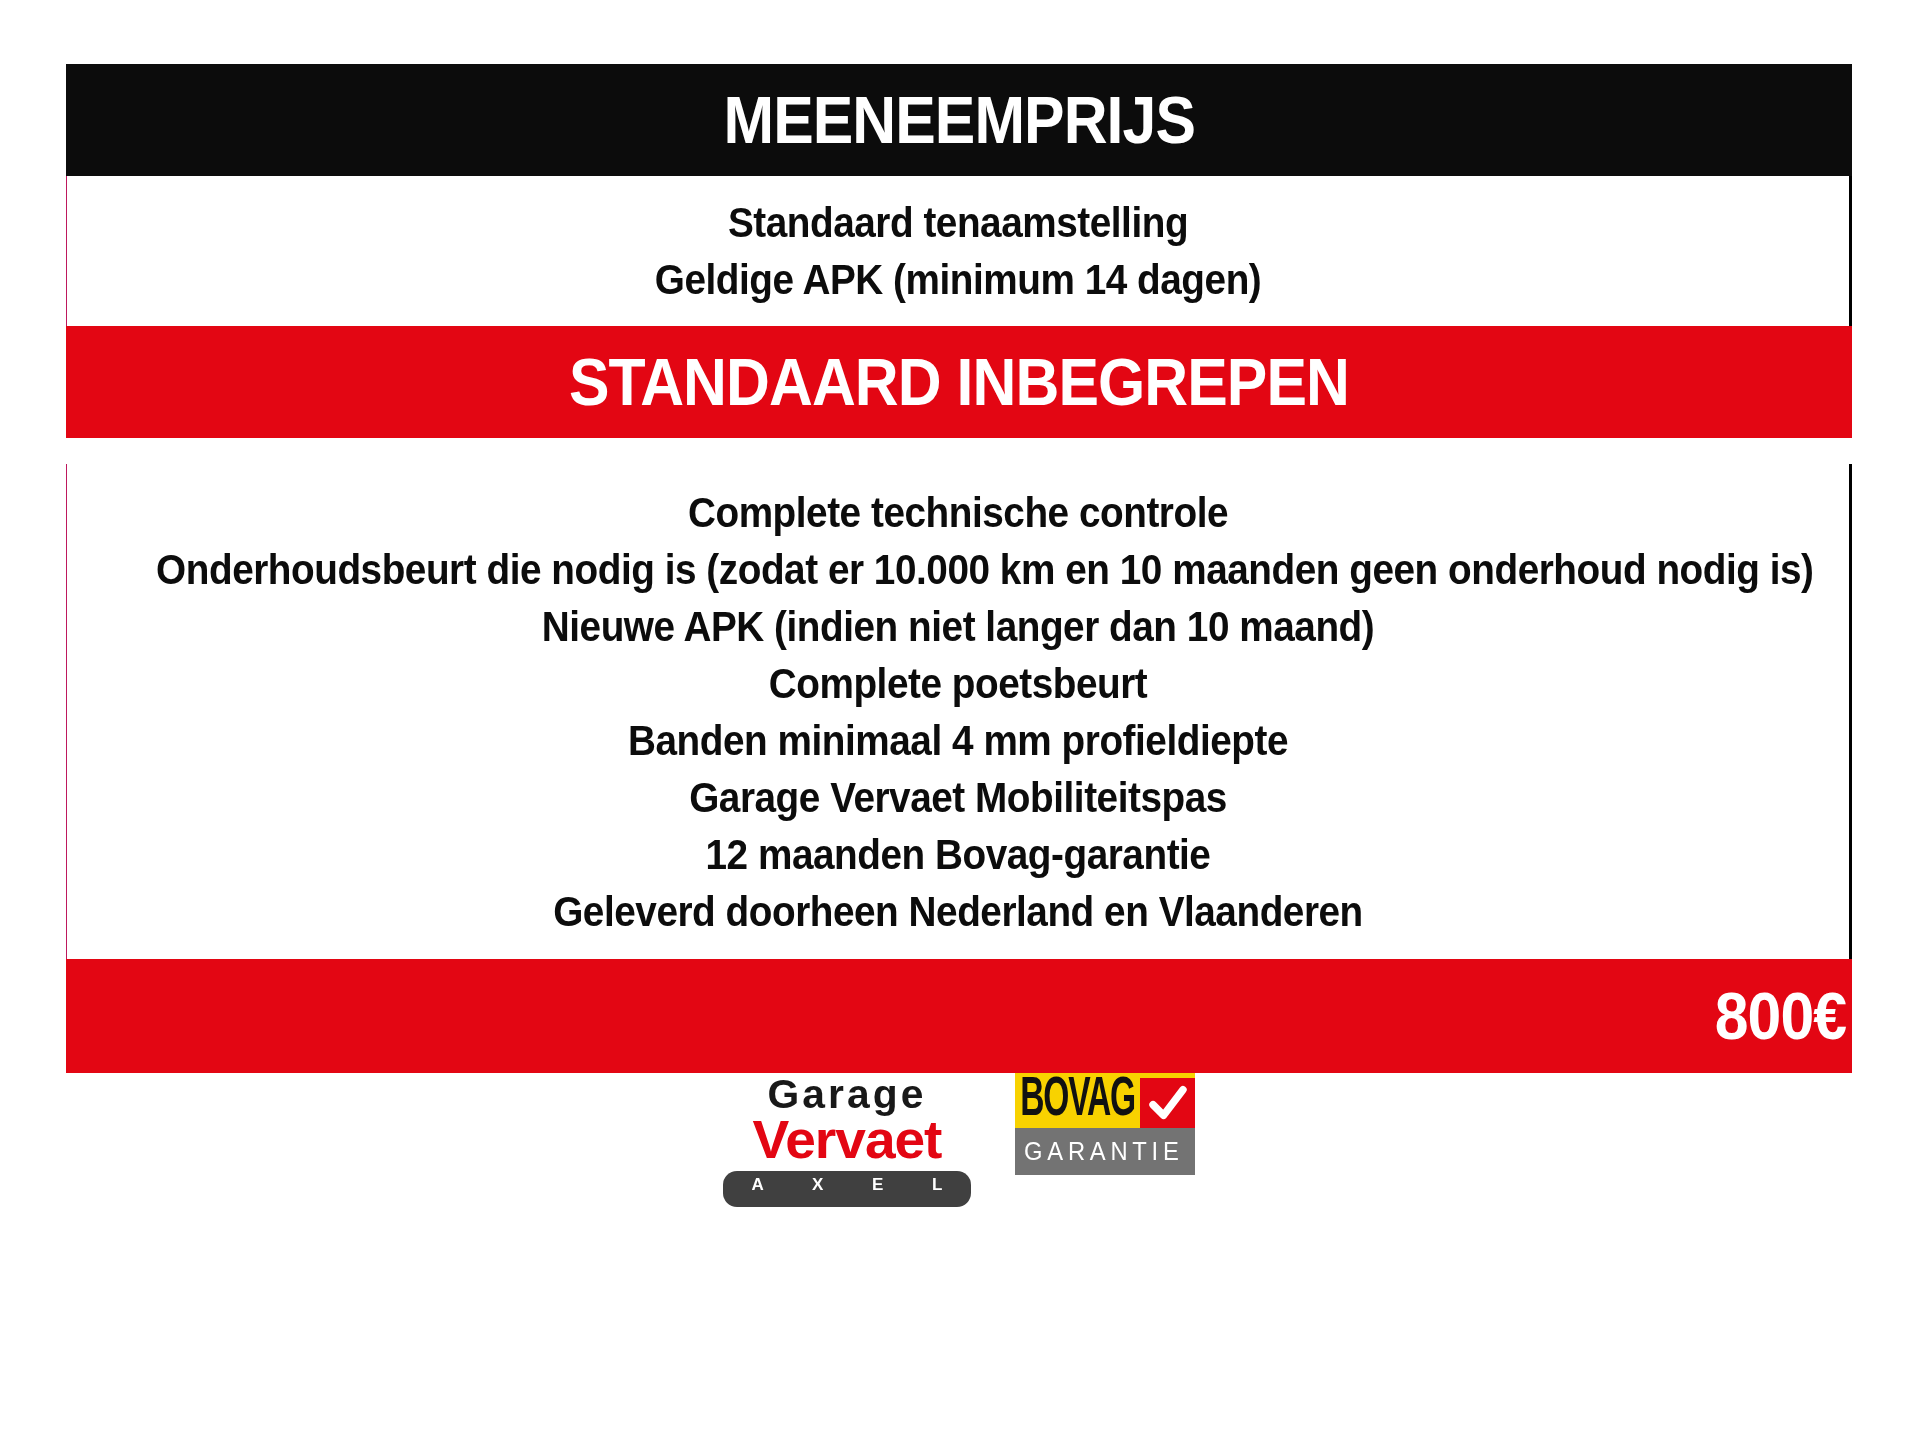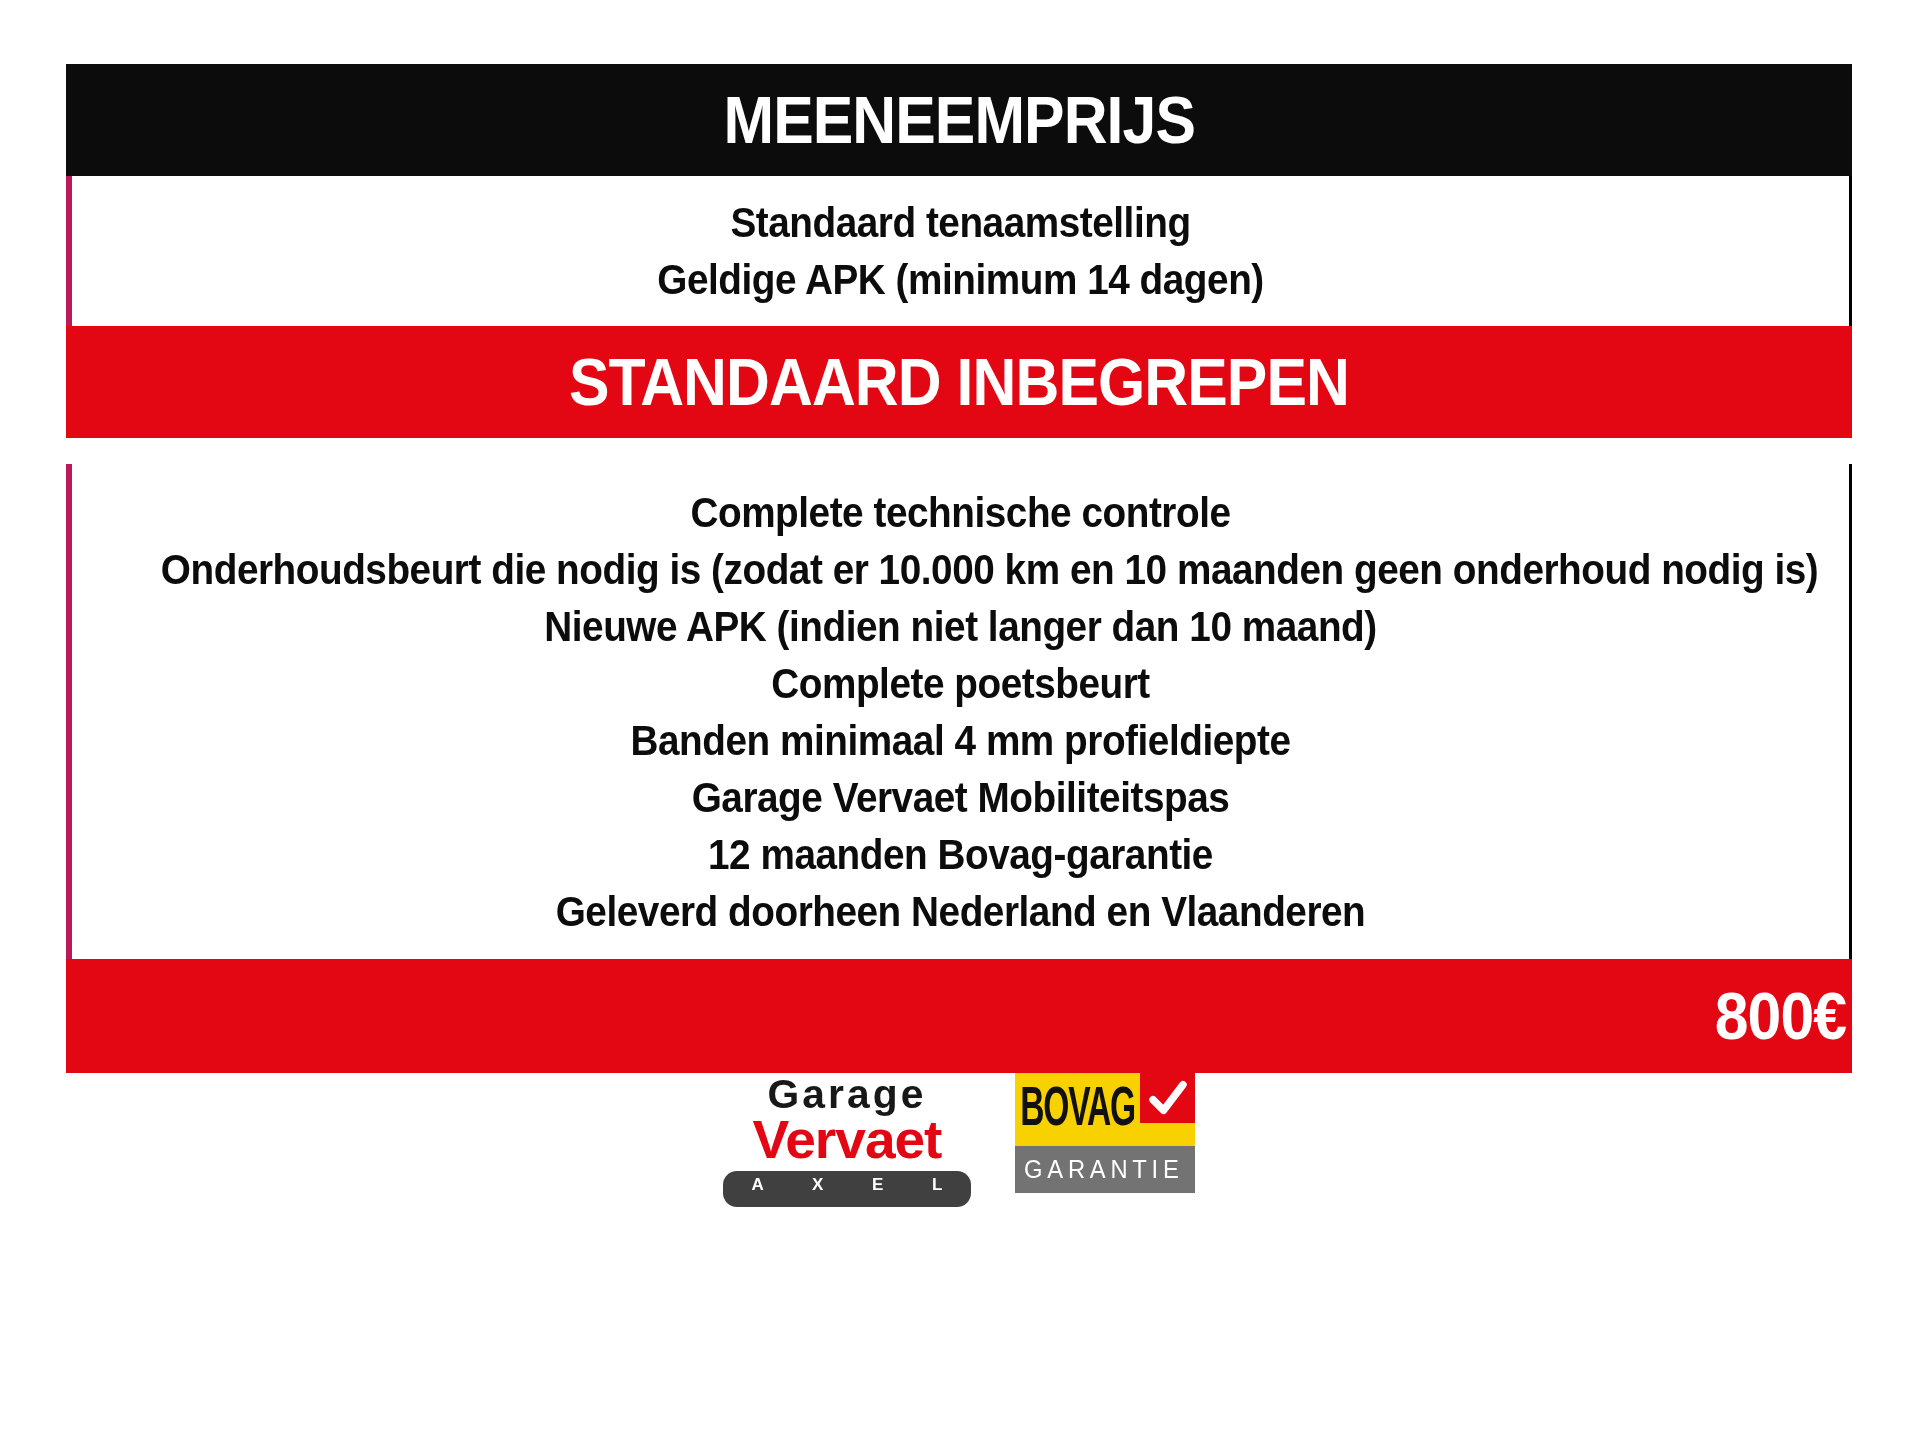--- a/index.html
+++ b/index.html
@@ -42,21 +42,21 @@
     font-weight: 700;
     letter-spacing: -1px;
     white-space: nowrap;
     display: inline-block;
     transform: scaleX(0.92);
   }
 
   .body-box {
     box-sizing: border-box;
     background: #ffffff;
-    border-left: 6px solid #be185d;
+    border-left: 1px solid #be185d;
     border-right: 3px solid #000000;
     display: flex;
     flex-direction: column;
     justify-content: center;
   }
   .body-box.s1 { height: 150px; }
   .body-box.s2 { height: 495px; }
 
   .line {
     color: #0c0c0c;
@@ -113,23 +113,23 @@
     overflow: hidden;
   }
 
   .bovag-badge {
     width: 180px;
     height: 120px;
     display: flex;
     flex-direction: column;
   }
   .bovag-top {
-    height: 73px;
-    display: flex;
-    align-items: flex-start;
+    height: 55px;
+    display: flex;
+    align-items: flex-end;
     background: var(--bovag-yellow, #f8d200);
   }
   .bovag-word-wrap {
     flex: 1;
     display: flex;
     align-items: center;
     justify-content: center;
     overflow: hidden;
   }
   .bovag-word {

